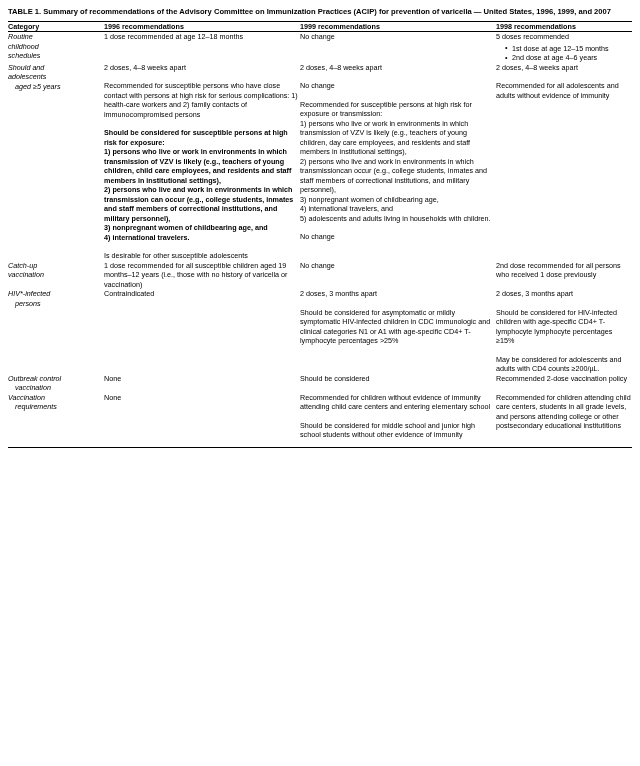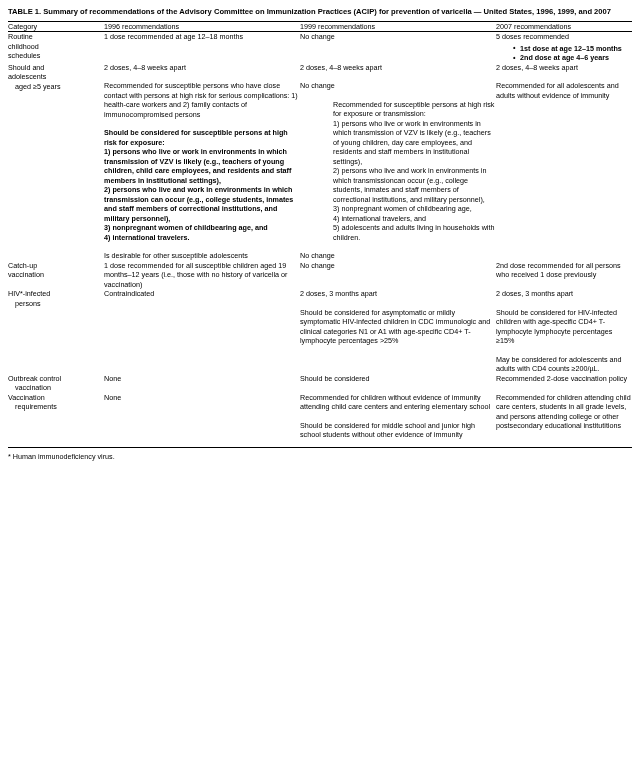--- a/index.html
+++ b/index.html
@@ -39,54 +39,54 @@
     text-align: left;
     padding: 0;
   }
   .rule-top {
     border-top: 1.2px solid #000;
   }
   .rule-bottom {
     border-bottom: 1.2px solid #000;
   }
   thead th {
-    font-weight: normal;
+    font-weight: bold;
     font-size: 7.2px;
     padding: 2.5px 6px 2.5px 0;
     margin-left: 18px;
   }
   .colcat { width: 96px; }
   .col96  { width: 196px; }
   .col99  { width: 196px; }
   .col07  { width: 136px; }
 
   tbody td {
     font-size: 7.2px;
     line-height: 1.32;
     padding: 6px 8px 0 0;
   }
   tbody td.cat {
     padding-right: 6px;
+    font-style: italic;
   }
   .blk {
     margin: 0 0 0 0;
   }
   .blk + .blk {
     margin-top: 9px;
   }
   .indent {
     display: block;
     padding-left: 7px;
     text-indent: 0;
   }
   ul.bul {
     list-style: none;
-    margin: 2px 0 0 16px;
+    margin: 2px 0 0 8px;
     padding: 0;
-    font-weight: bold;
   }
   ul.bul li {
     position: relative;
     padding-left: 8px;
     line-height: 1.32;
   }
   ul.bul li::before {
     content: "\2022";
     position: absolute;
     left: 1px;
@@ -111,21 +111,21 @@
       <col class="colcat">
       <col class="col96">
       <col class="col99">
       <col class="col07">
     </colgroup>
     <thead>
       <tr class="rule-top rule-bottom">
         <th>Category</th>
         <th>1996 recommendations</th>
         <th>1999 recommendations</th>
-        <th>2007 recommendations</th>
+        <th>1998 recommendations</th>
       </tr>
     </thead>
     <tbody>
 
       <tr>
         <td class="cat">
           <div class="blk">Routine</div>
           <div>childhood</div>
           <div>schedules</div>
         </td>
@@ -156,21 +156,21 @@
           <div class="blk" style="white-space: pre-line; font-weight: bold;">Should be considered for susceptible persons at high risk for exposure:
 1) persons who live or work in environments in which transmission of VZV is likely (e.g., teachers of young children, child care employees, and residents and staff members in institutional settings),
 2) persons who live and work in environments in which transmission can occur (e.g., college students, inmates and staff members of correctional institutions, and military personnel),
 3) nonpregnant women of childbearing age, and
 4) international travelers.</div>
           <div class="blk">Is desirable for other susceptible adolescents</div>
         </td>
         <td>
           <div class="blk">2 doses, 4–8 weeks apart</div>
           <div class="blk">No change</div>
-          <div class="blk" style="white-space: pre-line; margin-left: 33px;">Recommended for susceptible persons at high risk for exposure or transmission:
+          <div class="blk" style="white-space: pre-line;">Recommended for susceptible persons at high risk for exposure or transmission:
 1) persons who live or work in environments in which transmission of VZV is likely (e.g., teachers of young children, day care employees, and residents and staff members in institutional settings),
 2) persons who live and work in environments in which transmissioncan occur (e.g., college students, inmates and staff members of correctional institutions, and military personnel),
 3) nonpregnant women of childbearing age,
 4) international travelers, and
 5) adolescents and adults living in households with children.</div>
           <div class="blk">No change</div>
         </td>
         <td>
           <div class="blk">2 doses, 4–8 weeks apart</div>
           <div class="blk">Recommended for all adolescents and adults without evidence of immunity</div>
@@ -246,15 +246,14 @@
           <div class="blk">Recommended for children attending child care centers, students in all grade levels, and persons attending college or other postsecondary educational institutitions</div>
         </td>
       </tr>
 
       <tr class="spacer-row">
         <td colspan="4" class="rule-bottom"></td>
       </tr>
     </tbody>
   </table>
 
-  <div class="footnote">* Human immunodeficiency virus.</div>
 
 </div>
 
 </body></html>

